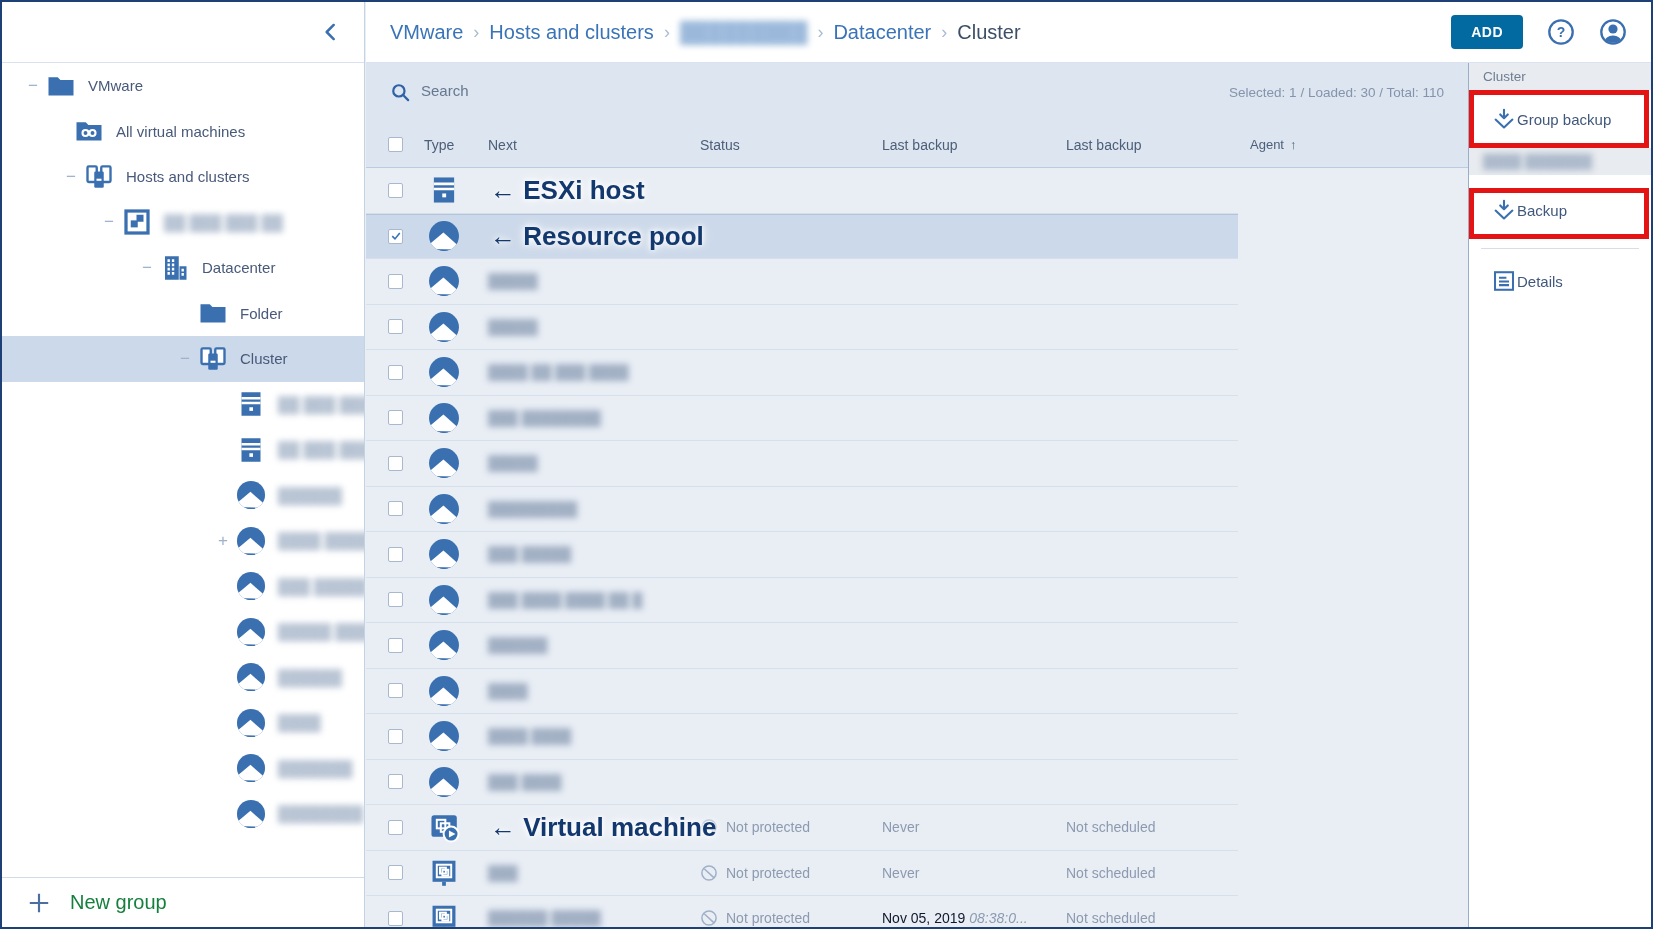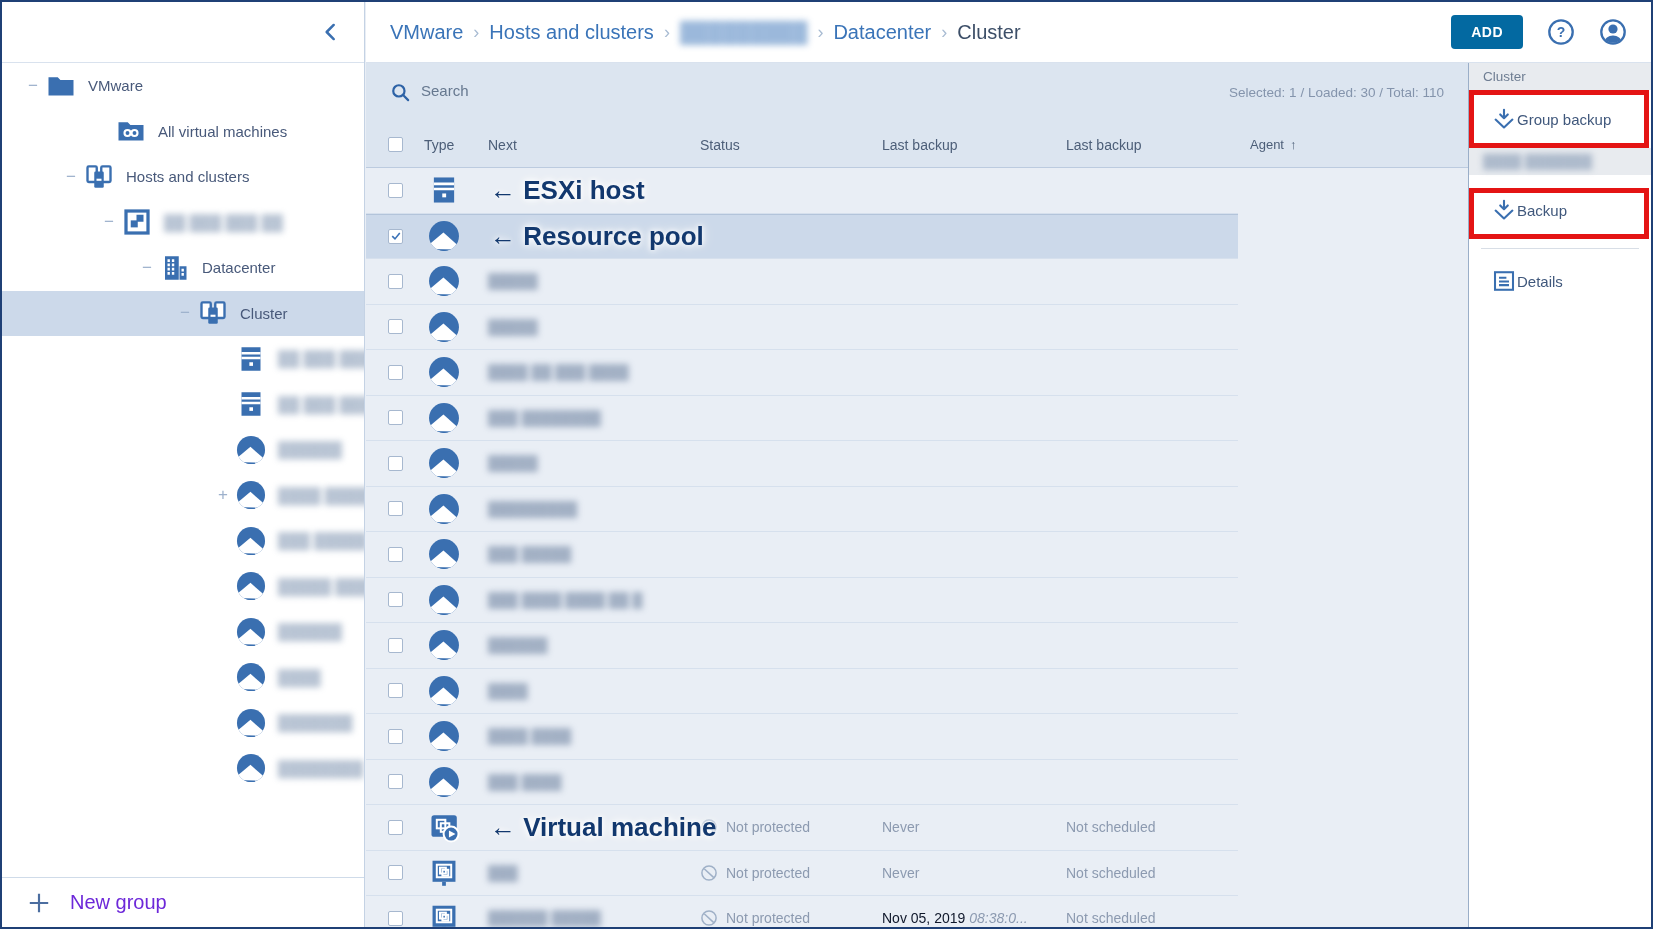--- a/index.html
+++ b/index.html
@@ -14,21 +14,21 @@
   .tree-row{height:45.5px;display:flex;align-items:center;box-sizing:border-box;cursor:pointer;}
   .tree-row.selected{background:#ccd9ea;}
   .expander{width:26px;flex:none;text-align:center;color:#9db1cc;font-size:17px;user-select:none;}
   .tree-icon{width:30px;height:30px;flex:none;margin-right:12px;}
   .tree-icon svg{width:100%;height:100%;display:block;}
   .tree-label{font-size:15px;color:#48597a;white-space:nowrap;}
   .blur-txt{filter:blur(3px);opacity:.5;color:#7289a8;}
   .sidebar-footer{position:absolute;left:0;right:0;top:875px;bottom:0;background:#fff;border-top:1px solid #cfdbe9;
                   display:flex;align-items:center;gap:18px;padding-left:24px;cursor:pointer;box-sizing:border-box;}
   .sidebar-footer .plus{width:26px;height:26px;}
-  .sidebar-footer .lbl{font-size:20px;color:#6d28d9;}
+  .sidebar-footer .lbl{font-size:20px;color:#15803d;}
 
   
   .topbar{position:absolute;left:364px;right:0;top:0;height:61px;background:#fff;border-bottom:1px solid #d9e2ee;
           display:flex;align-items:center;padding:0 24px;box-sizing:border-box;}
   .crumbs{display:flex;align-items:center;gap:10px;font-size:20px;flex:1;white-space:nowrap;}
   .crumb{color:#3a74b8;cursor:pointer;}
   .crumb.current{color:#3d4f68;cursor:default;}
   .crumb-sep{color:#a9bcd3;font-size:18px;}
   .add-btn{background:#0369a1;color:#fff;font-weight:bold;font-size:14px;letter-spacing:.5px;
            padding:9px 20px;border-radius:4px;border:none;cursor:pointer;font-family:inherit;}
@@ -102,21 +102,21 @@
     <div class="tree" id="tree">
         <div class="tree-row" style="padding-left: 18px;">
           <span class="expander">−</span>
           <span class="tree-icon">
             <svg viewBox="0 0 24 24">
               <path d="M2 5h7.4l2.1 2.2H22V19.5H2z" fill="#3a6fb0"></path>
             </svg>
           </span>
           <span class="tree-label">VMware</span>
         </div>
-        <div class="tree-row" style="padding-left: 88px;">
+        <div class="tree-row" style="padding-left: 46px;">
           <span class="expander"></span>
           <span class="tree-icon">
             <svg viewBox="0 0 24 24">
               <path d="M2 5h7.4l2.1 2.2H22V19.5H2z" fill="#3a6fb0"></path>
               <g fill="none" stroke="#fff" stroke-width="1.7">
                 <circle cx="9.2" cy="13.6" r="2.4"></circle>
                 <circle cx="14.8" cy="13.6" r="2.4"></circle>
               </g>
             </svg>
           </span>
@@ -161,20 +161,29 @@
                 <rect x="6" y="11.8" width="1.9" height="2.2"></rect>
                 <rect x="9.5" y="11.8" width="1.9" height="2.2"></rect>
                 <rect x="6" y="15.2" width="1.9" height="2.2"></rect>
                 <rect x="9.5" y="15.2" width="1.9" height="2.2"></rect>
                 <rect x="17.2" y="12.6" width="1.9" height="2.2"></rect>
                 <rect x="17.2" y="16" width="1.9" height="2.2"></rect>
               </g>
             </svg>
           </span>
           <span class="tree-label">Datacenter</span>
+        </div>
+        <div class="tree-row" style="padding-left: 170px;">
+          <span class="expander"></span>
+          <span class="tree-icon">
+            <svg viewBox="0 0 24 24">
+              <path d="M2 5h7.4l2.1 2.2H22V19.5H2z" fill="#3a6fb0"></path>
+            </svg>
+          </span>
+          <span class="tree-label">Folder</span>
         </div>
         <div class="tree-row selected" style="padding-left: 170px;">
           <span class="expander">−</span>
           <span class="tree-icon">
             <svg viewBox="0 0 24 24">
               <g fill="#fff" stroke="#3a6fb0" stroke-width="1.9">
                 <rect x="2.8" y="3.5" width="7.4" height="12.5" rx="1"></rect>
                 <rect x="13.8" y="3.5" width="7.4" height="12.5" rx="1"></rect>
               </g>
               <rect x="8.2" y="7.5" width="7.6" height="13" rx="1" fill="#3a6fb0"></rect>

